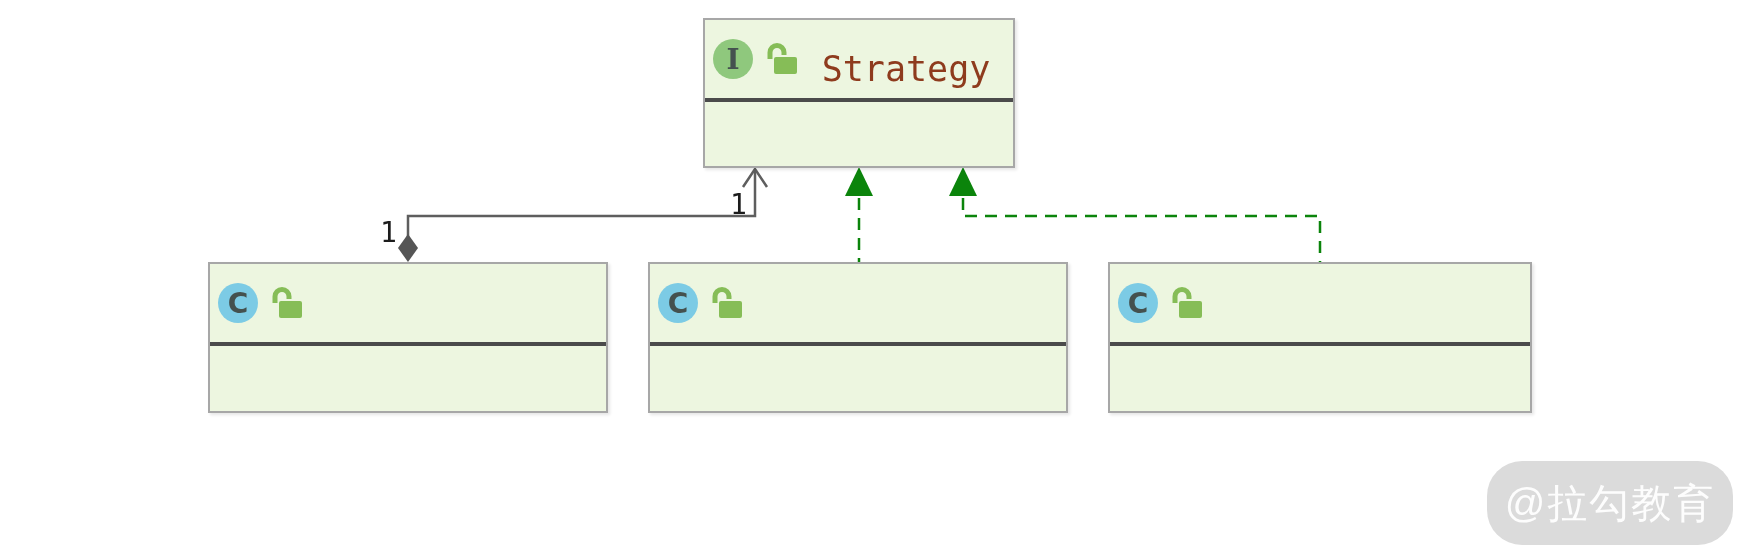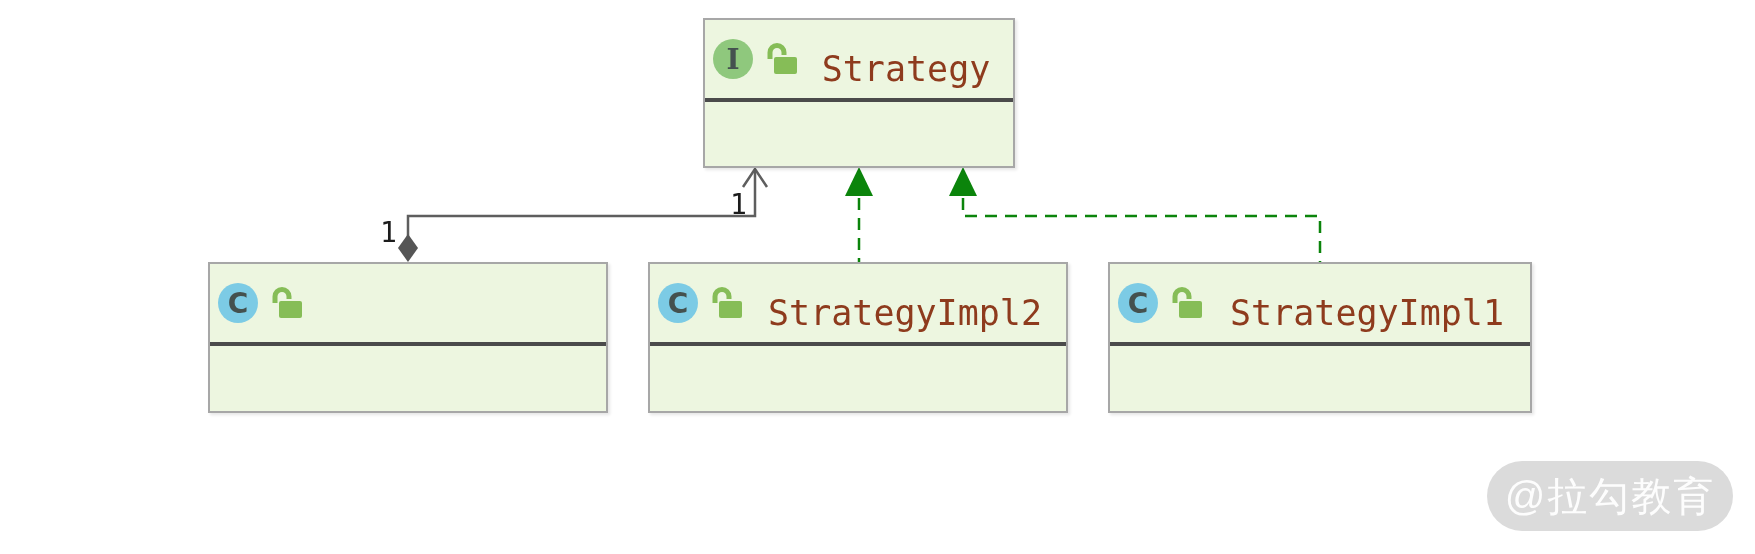--- a/index.html
+++ b/index.html
@@ -53,21 +53,21 @@
   .multiplicity{
     position:absolute;
     font-family:"DejaVu Sans Mono","Liberation Mono",monospace;
     font-size:28px;
     line-height:1;
     color:#1c1c1c;
   }
   .watermark{
     position:absolute;
     left:1487px;top:461px;
-    width:246px;height:70px;
+    width:246px;height:84px;
     border-radius:35px;
     background:#dbdbdb;
     display:flex;align-items:center;justify-content:center;
     font-size:40px;
     color:rgba(255,255,255,0.95);
     letter-spacing:2px;
   }
 </style>
 </head>
 <body>
@@ -119,34 +119,32 @@
   <div class="members-compartment"></div>
 </div>
 
 <div class="class-box" style="left:648px;top:262px;width:420px;height:151px;">
   <div class="class-header">
     <span class="badge cls">C</span>
     <svg class="lock" width="36" height="34" viewBox="0 0 36 34">
       <path d="M7 17 V10.5 a7 7 0 0 1 14 0 V13" fill="none" stroke="#86bd57" stroke-width="5"></path>
       <rect x="11" y="15" width="23" height="17" rx="2" fill="#86bd57"></rect>
     </svg>
-    <span class="cname">StrategyImpl2</span>
   </div>
   <div class="compartment-separator"></div>
   <div class="members-compartment"></div>
 </div>
 
 <div class="class-box" style="left:1108px;top:262px;width:424px;height:151px;">
   <div class="class-header">
     <span class="badge cls">C</span>
     <svg class="lock" width="36" height="34" viewBox="0 0 36 34">
       <path d="M7 17 V10.5 a7 7 0 0 1 14 0 V13" fill="none" stroke="#86bd57" stroke-width="5"></path>
       <rect x="11" y="15" width="23" height="17" rx="2" fill="#86bd57"></rect>
     </svg>
-    <span class="cname">StrategyImpl1</span>
   </div>
   <div class="compartment-separator"></div>
   <div class="members-compartment"></div>
 </div>
 
 <div class="watermark">
   <span>@拉勾教育</span>
 </div>
 
 </body></html>

